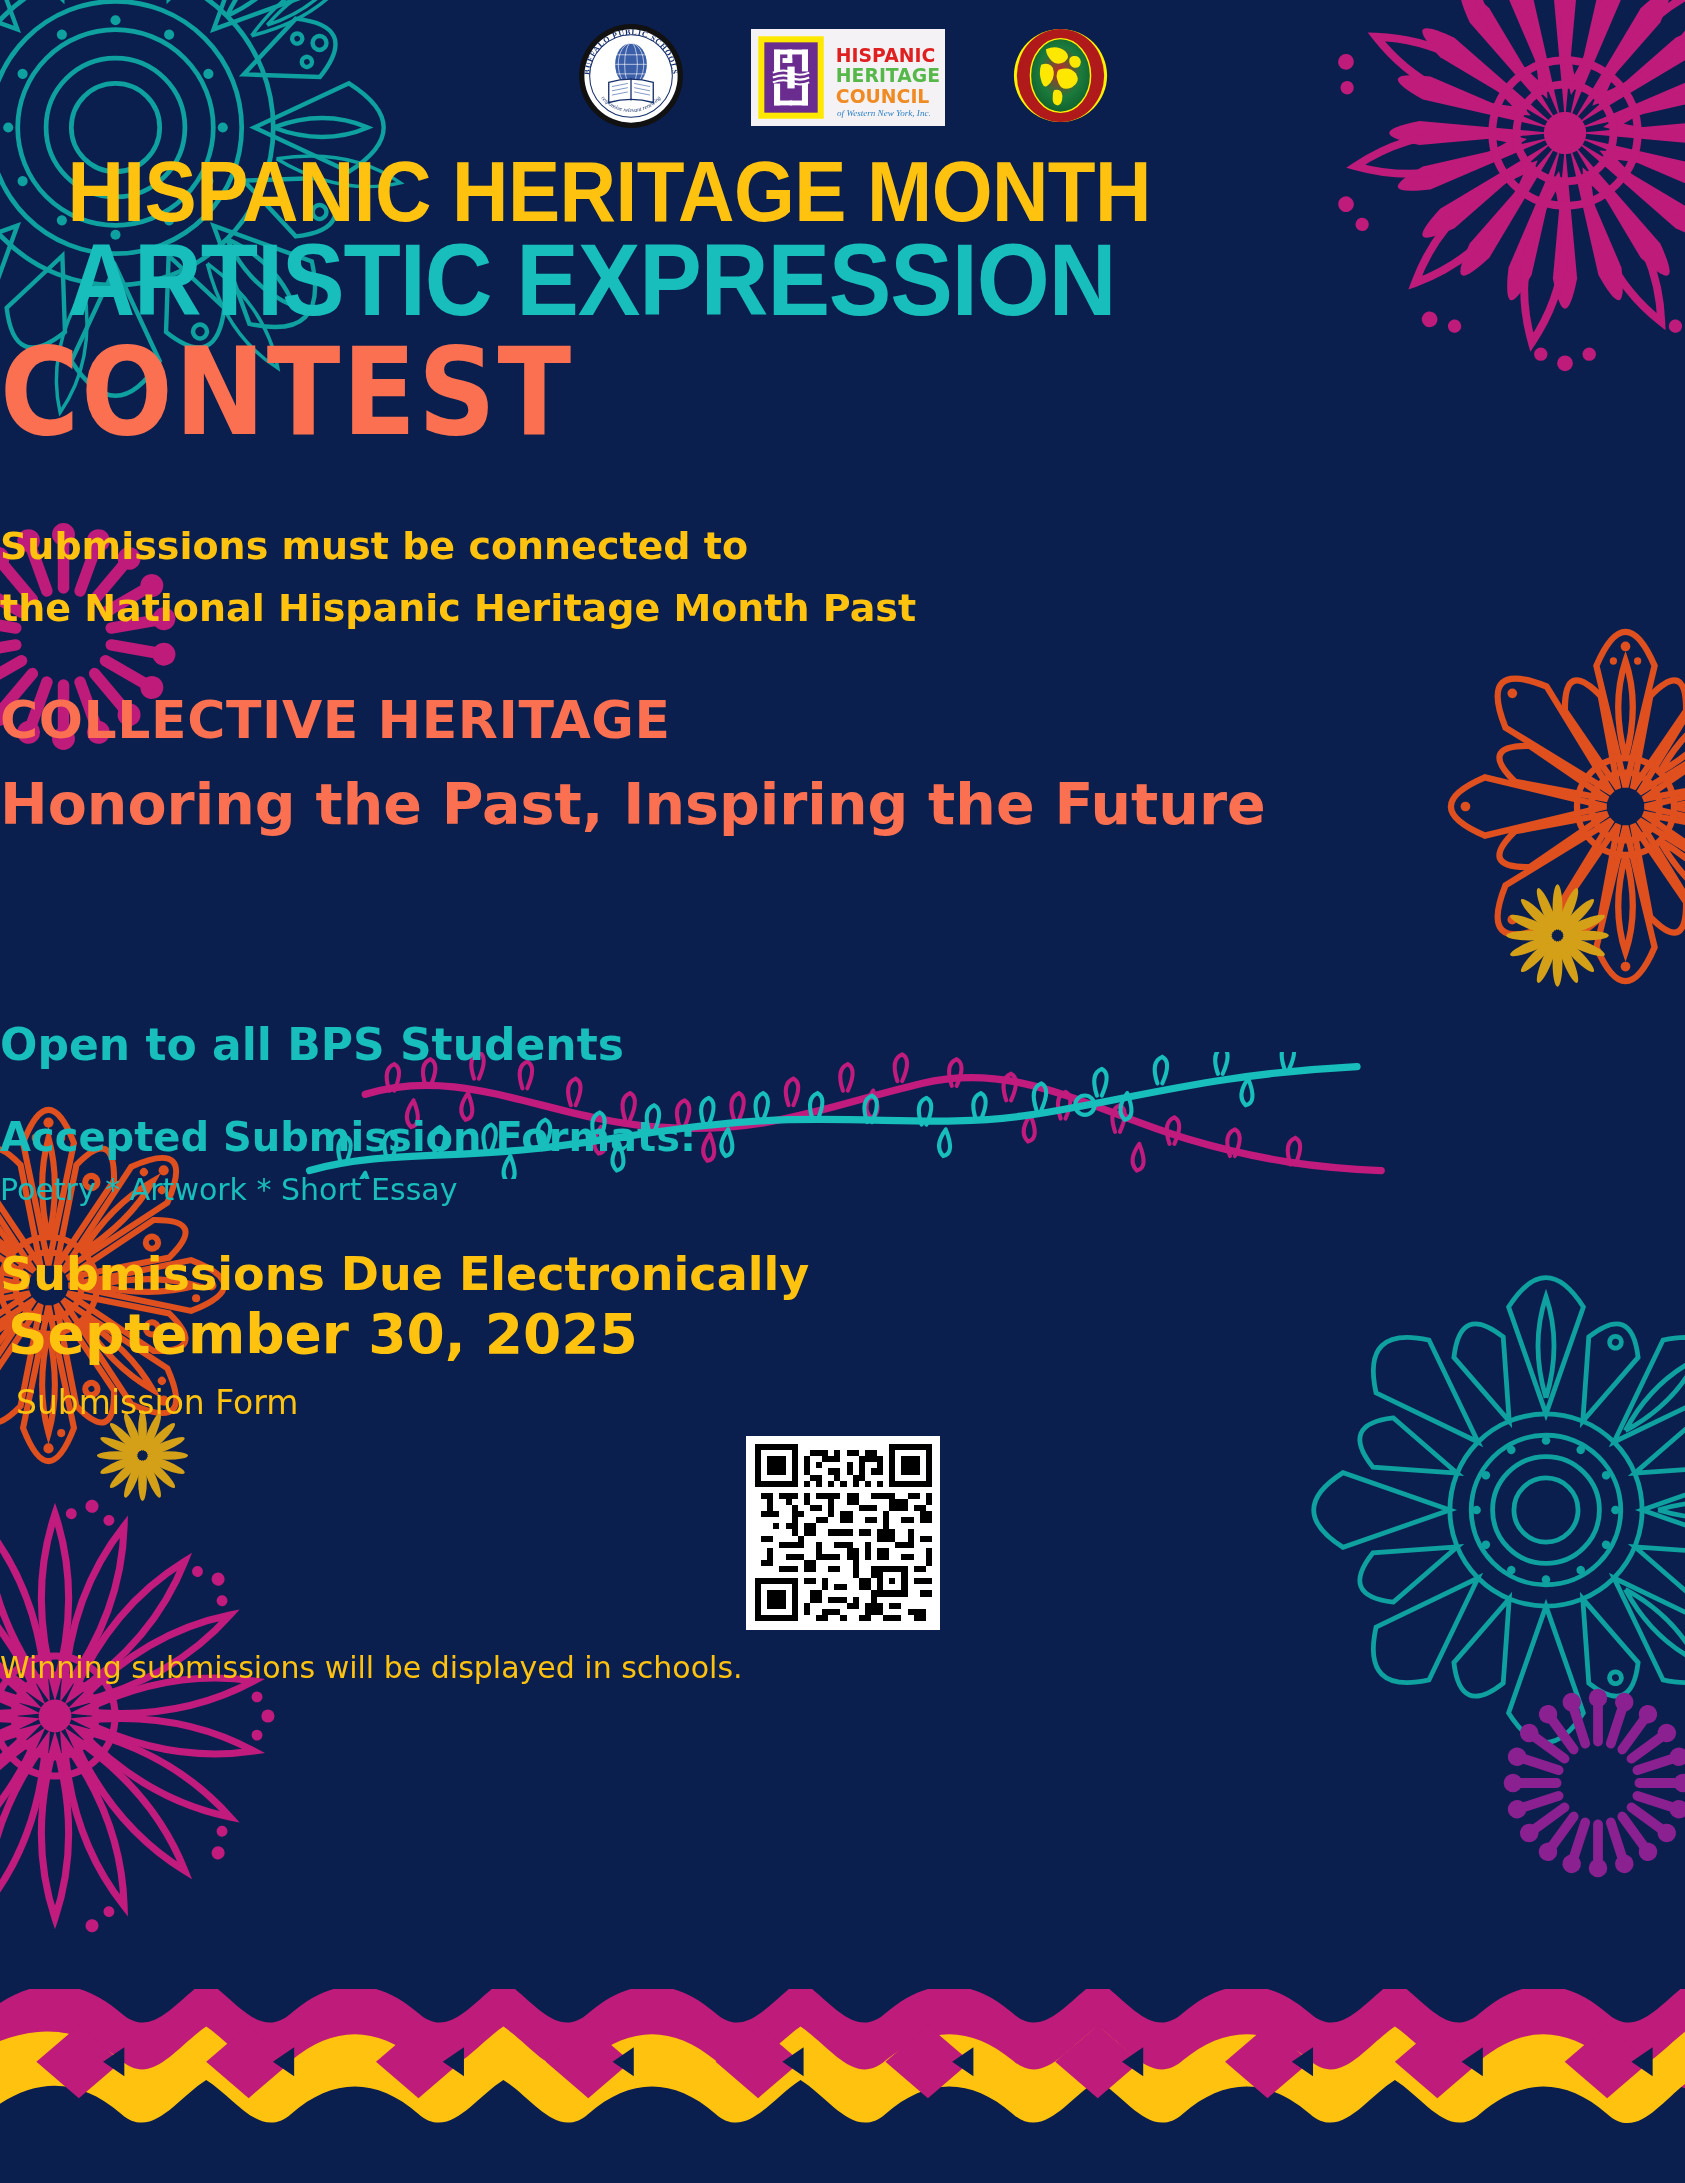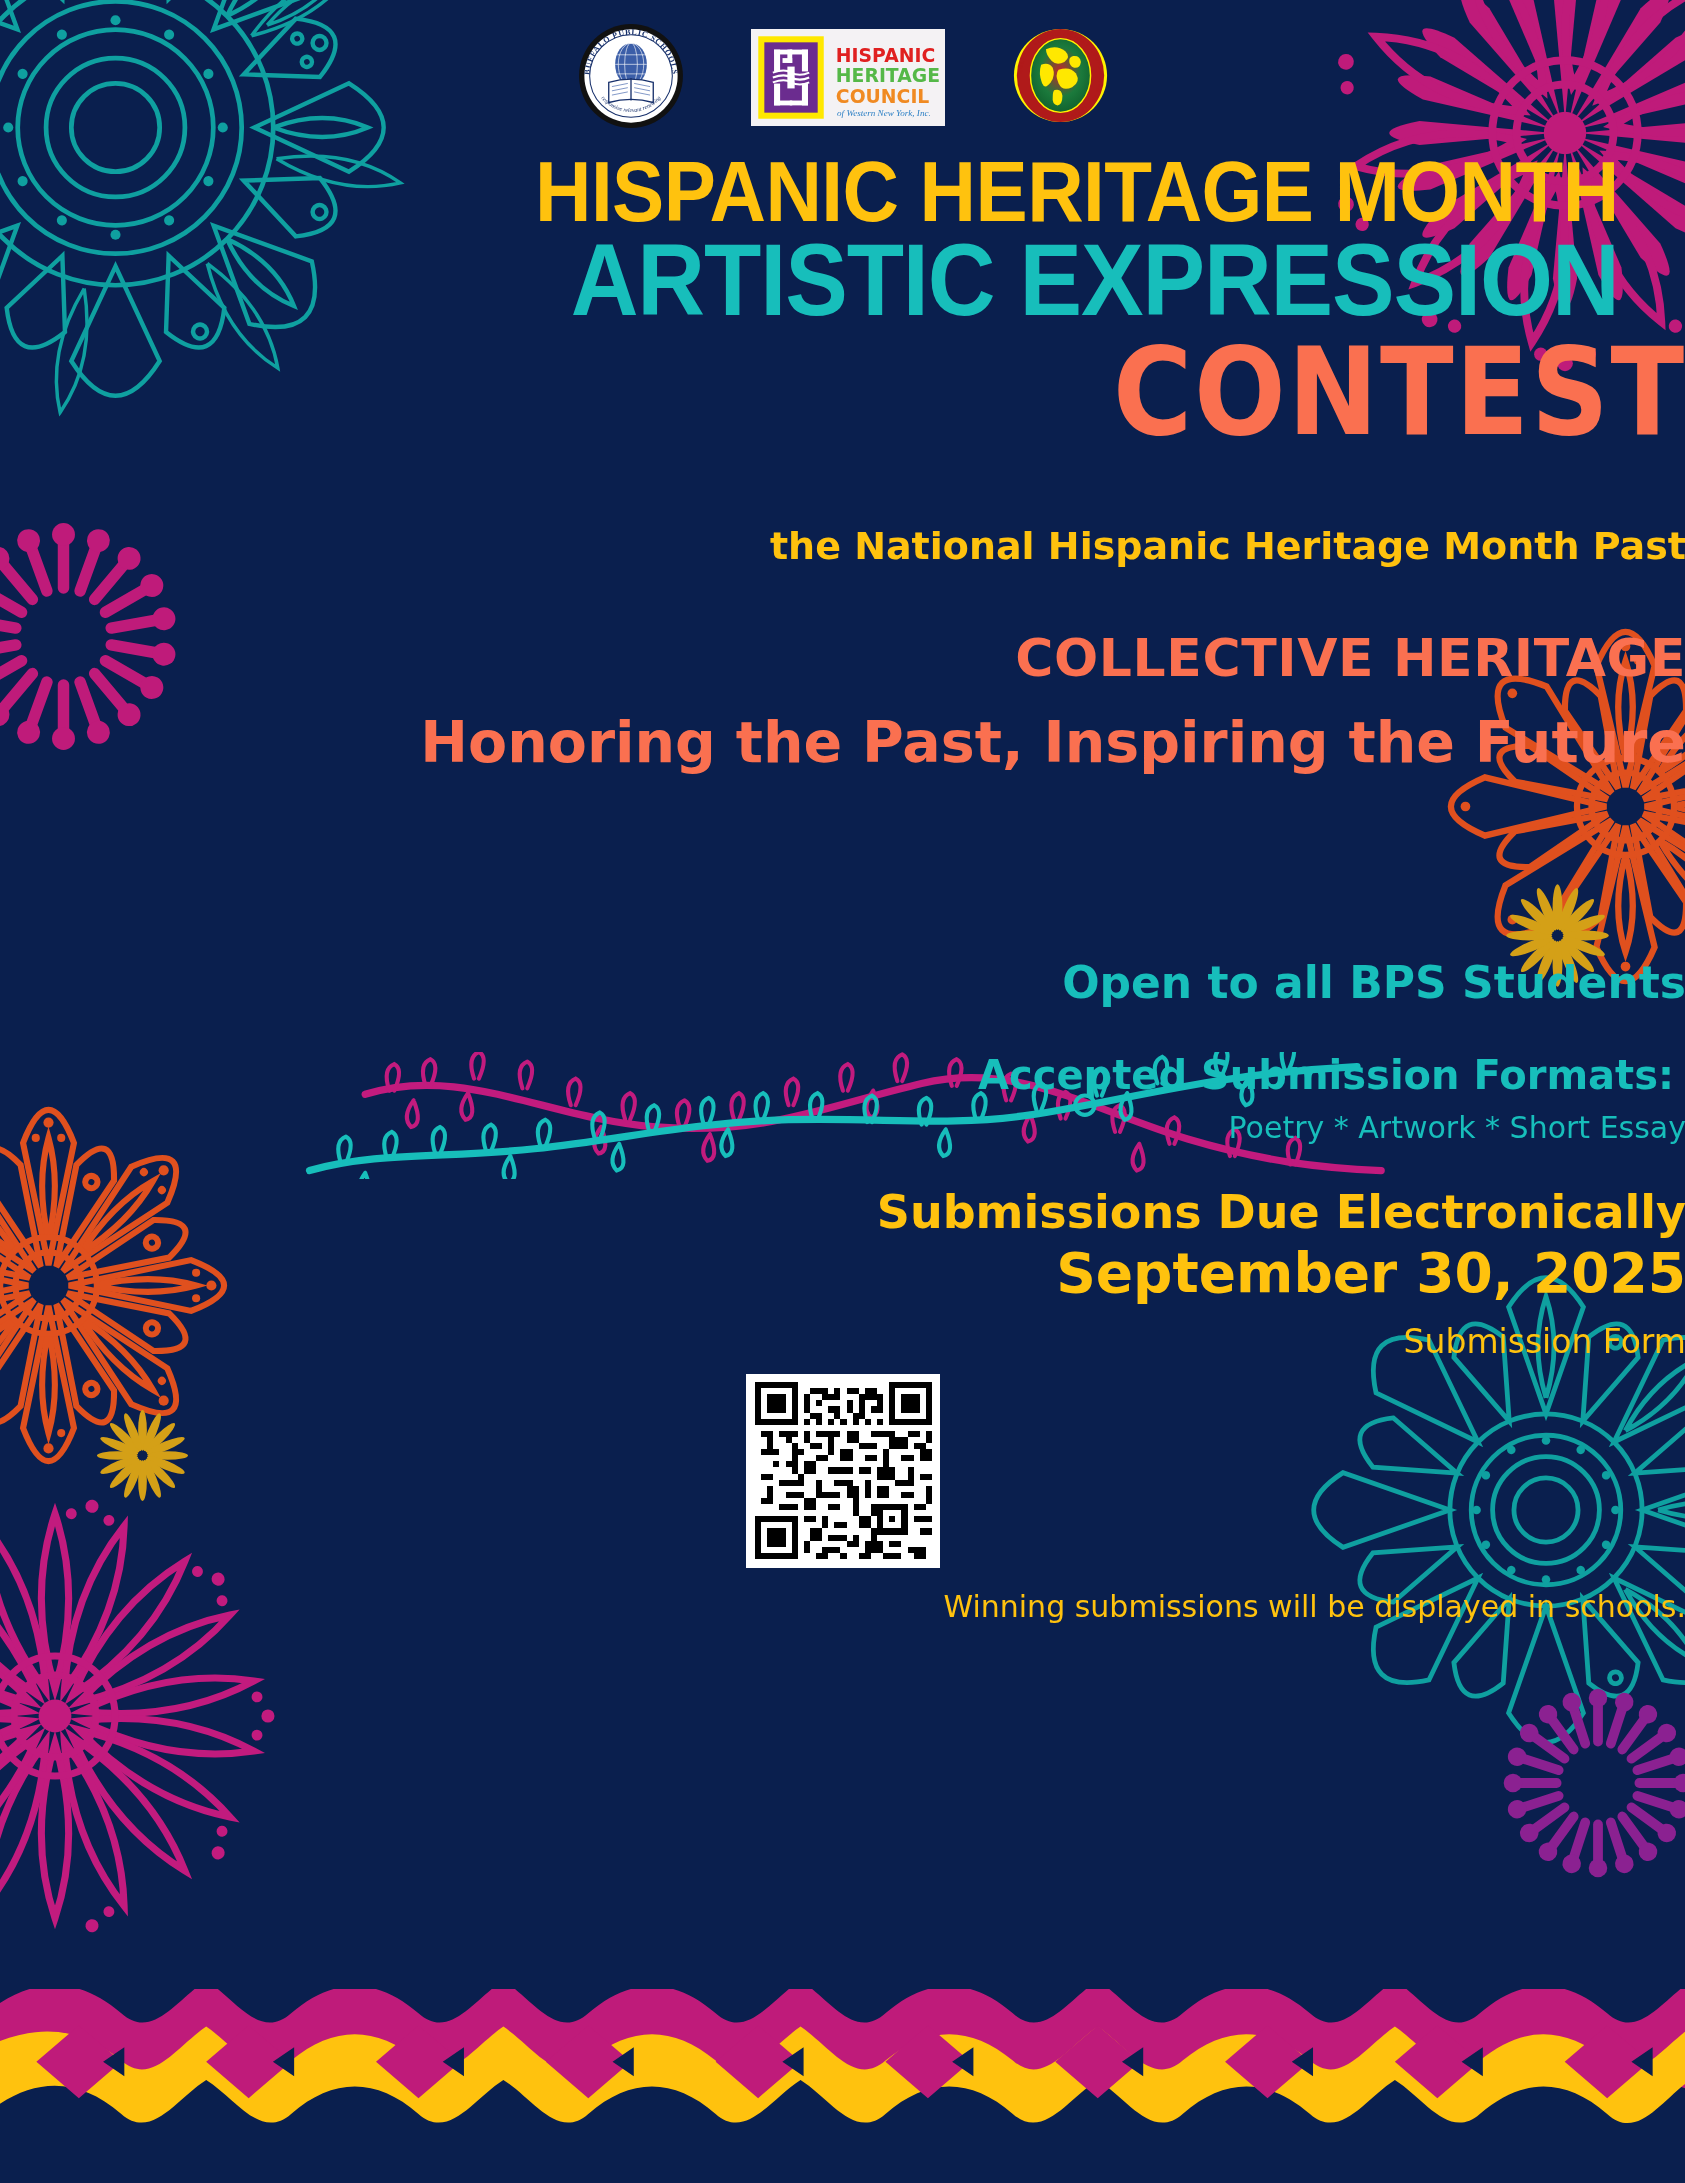--- a/index.html
+++ b/index.html
@@ -26,21 +26,21 @@
     justify-content:center;
     align-items:center;
     gap:67px;
     z-index:10;
   }
   .logo-bps{width:106px;height:106px;}
   .logo-hhc{width:194px;height:93px;}
   .logo-ocli{width:97px;height:97px;}
 
   
-  .content{position:relative;z-index:8;text-align:right;}
+  .content{position:relative;z-index:8;text-align:left;}
 
   .t-hhm{
     margin:0;
     padding-top:152px;
     color:#FFC20E;
     font-size:85px;
     line-height:0.94;
     font-weight:bold;
     letter-spacing:-0.6px;
     transform:scaleX(0.92);
@@ -1389,20 +1389,21 @@
     </div>
   </div>
 
   <div class="content">
 
     <h1 class="t-hhm">HISPANIC HERITAGE MONTH</h1>
     <h1 class="t-ae">ARTISTIC EXPRESSION</h1>
     <h1 class="t-contest">CONTEST</h1>
 
     <div class="sub-wrap">
+      <p class="sub-line">Submissions must be connected to</p>
       <p class="sub-line">the National Hispanic Heritage Month Past</p>
     </div>
 
     <div class="theme-wrap">
       <p class="theme-title">COLLECTIVE HERITAGE</p>
       <p class="theme-sub">Honoring the Past, Inspiring the Future</p>
     </div>
 
     <div class="vine-zone"></div>
 

